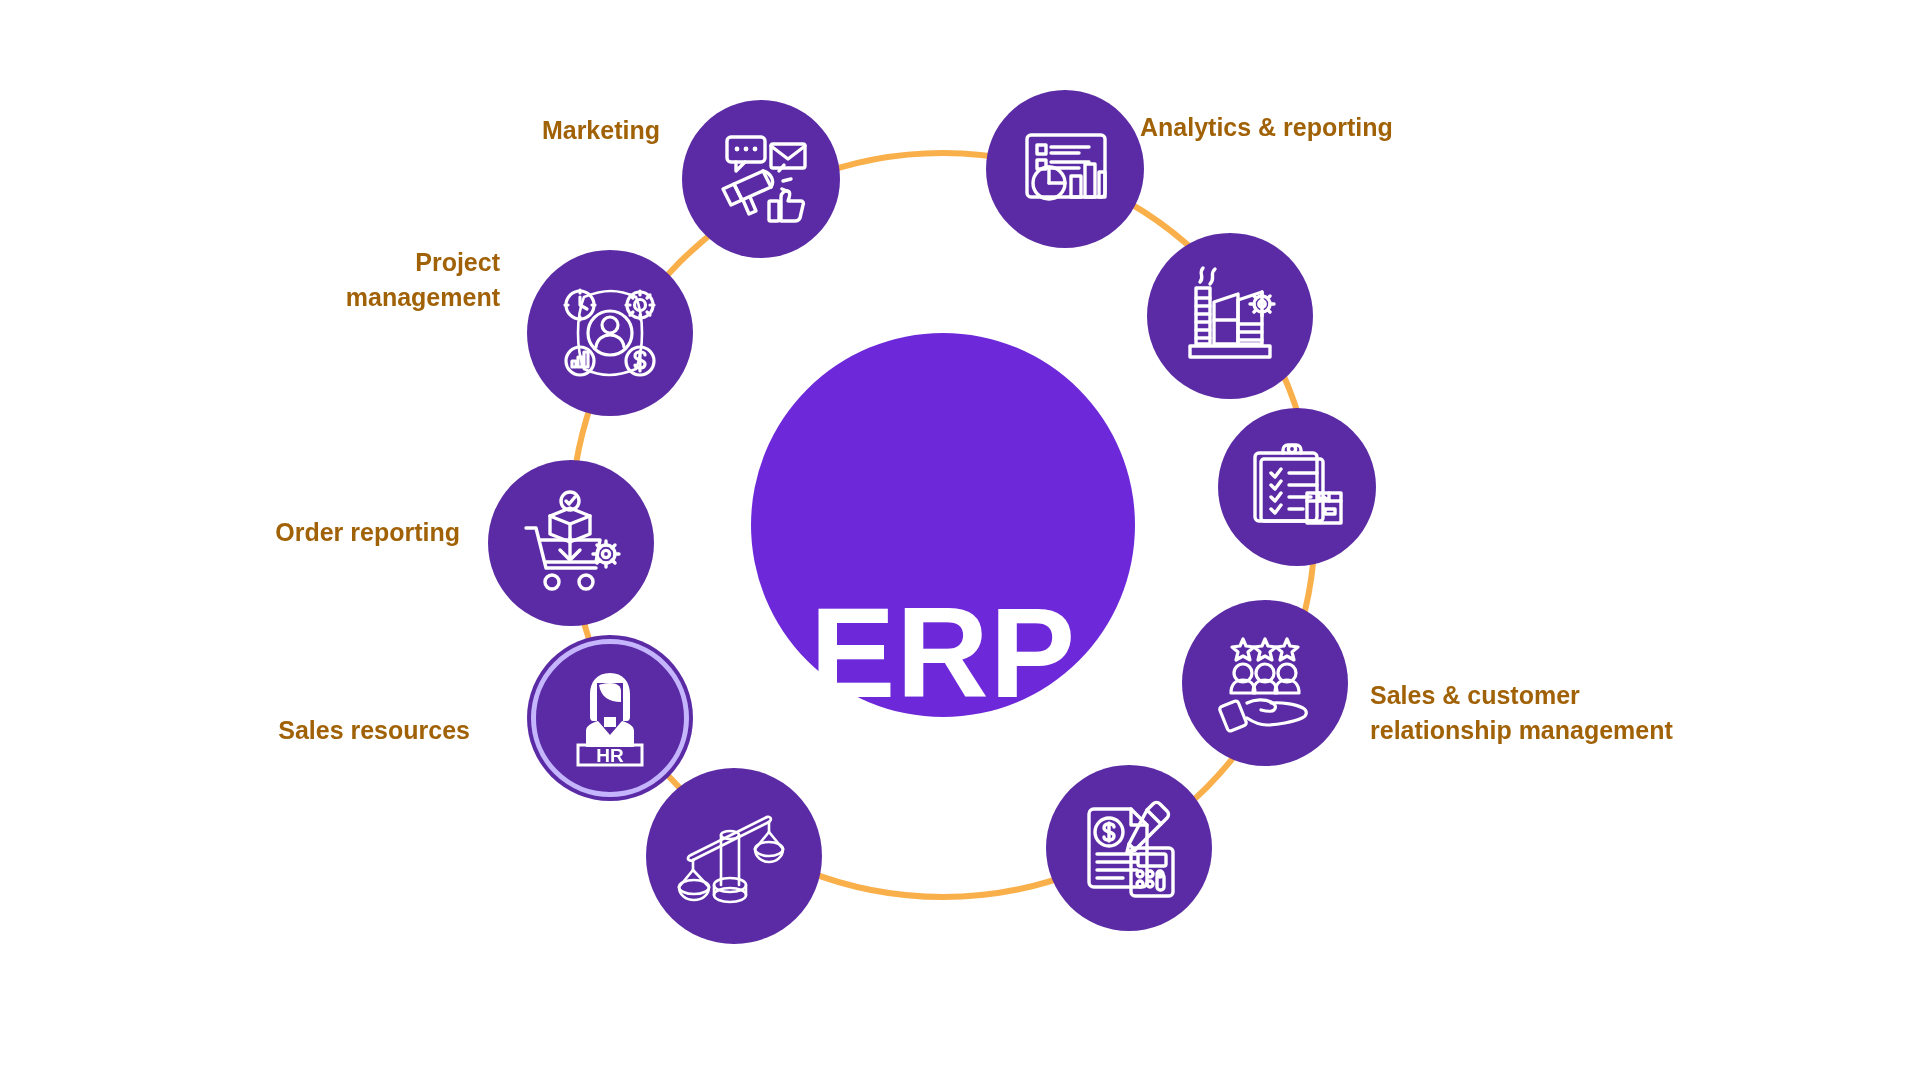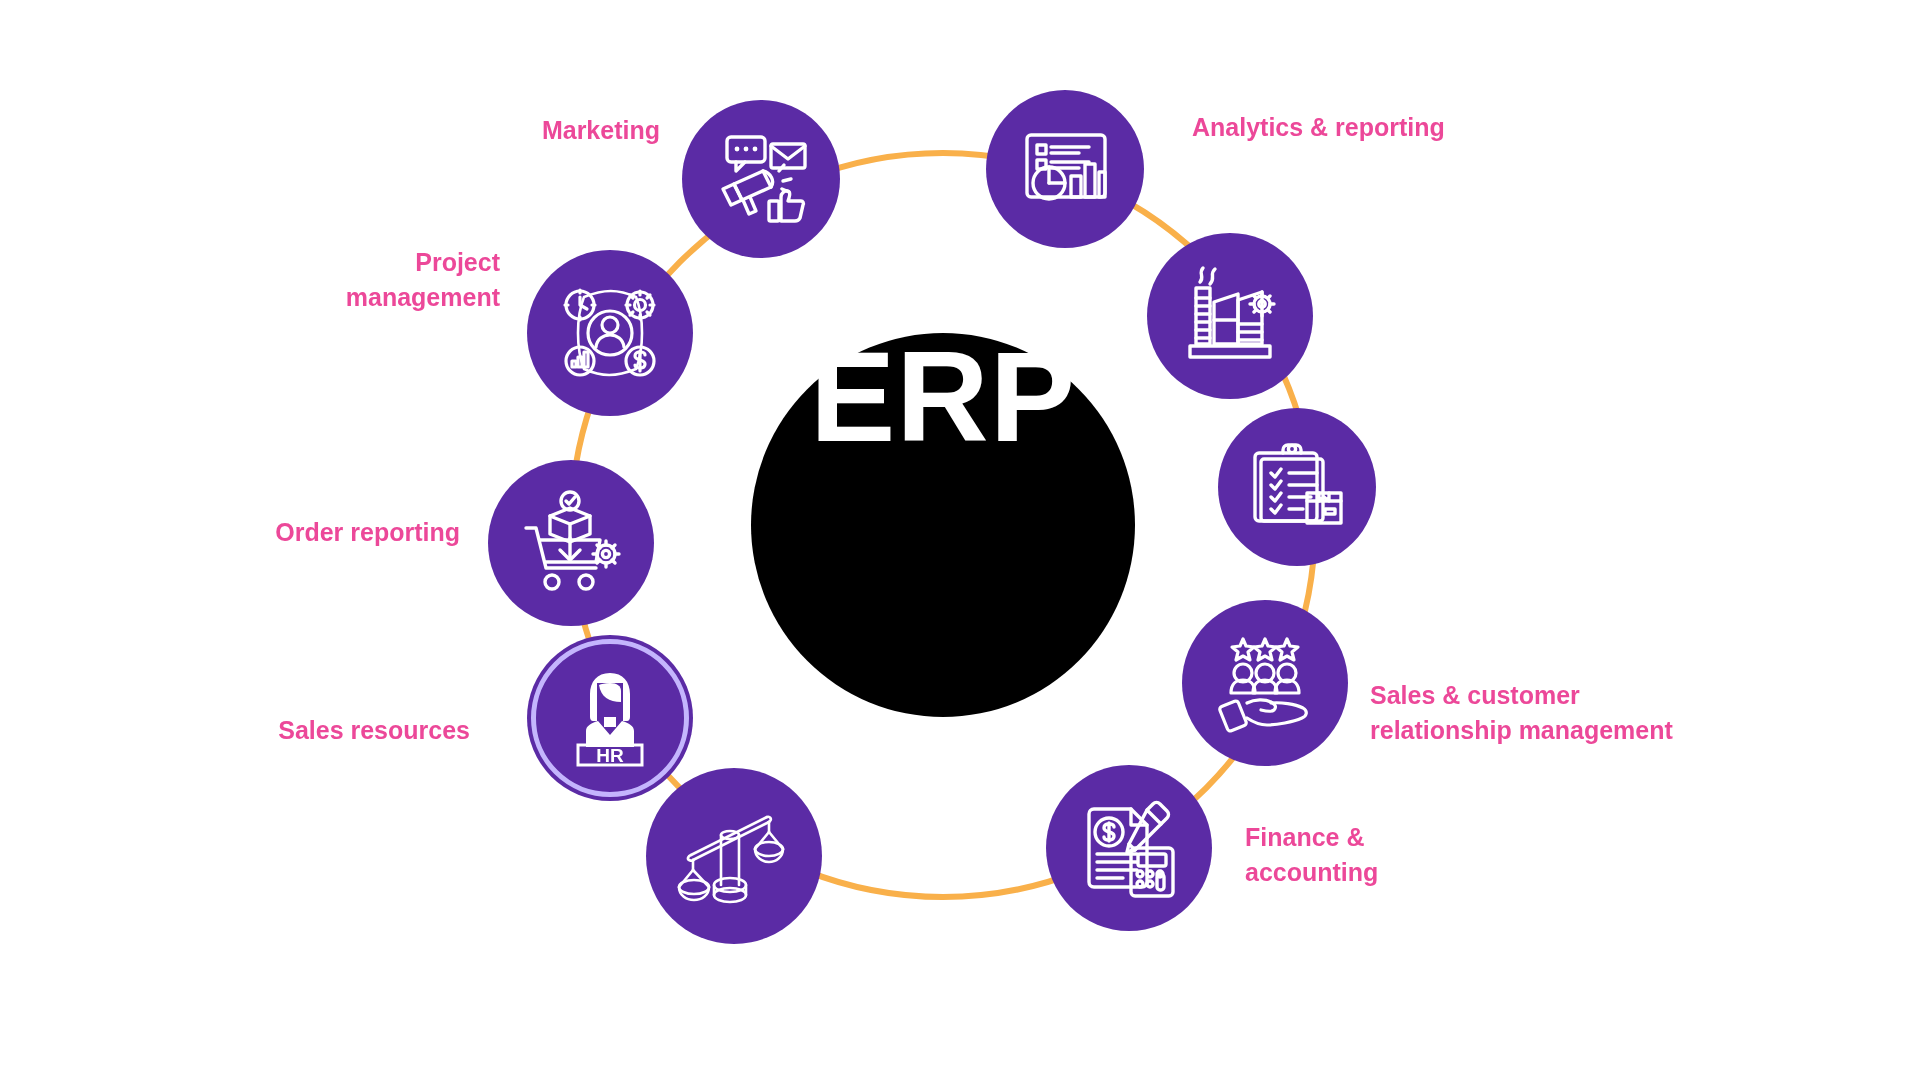--- a/index.html
+++ b/index.html
@@ -27,23 +27,23 @@
     top: 0;
     width: 1920px;
     height: 1080px;
     pointer-events: none;
   }
 
   
   .hub {
     position: absolute;
     border-radius: 50%;
-    background: #000000;
+    background: #6d28d9;
     display: flex;
-    align-items: flex-start;
+    align-items: flex-end;
     justify-content: center;
   }
   .hub-label {
     color: #ffffff;
     font-family: "Liberation Sans", sans-serif;
     font-weight: 700;
     font-size: 128px;
     letter-spacing: 1px;
     line-height: 1;
     user-select: none;
@@ -63,21 +63,21 @@
     border: 5px solid #c4b5fd;
     box-shadow: 0 0 0 4px #5B2BA5;
   }
   .node svg {
     display: block;
   }
 
   
   .label {
     position: absolute;
-    color: #ec4899;
+    color: #a16207;
     font-family: "Liberation Sans", sans-serif;
     font-weight: 700;
     font-size: 25px;
     line-height: 1.38;
     white-space: pre-line;
   }
   .label.right { text-align: right; }
   .label.left  { text-align: left; }
   .label.center{ text-align: center; }
 </style>
@@ -138,21 +138,21 @@
         <circle cx="36" cy="66" r="16"></circle>
         <path d="M36 66 L36 50"></path>
         <path d="M36 66 L52 66"></path>
 
         <rect x="58" y="59" width="10" height="21"></rect>
         <rect x="72" y="47" width="10" height="33"></rect>
         <rect x="86" y="55" width="6" height="25"></rect>
       </g>
     </svg>
   </div>
-  <div class="label left" style="left:1192px; top:110px; width:420px;">Analytics &amp; reporting</div>
+  <div class="label left" style="left:1140px; top:110px; width:420px;">Analytics &amp; reporting</div>
 
   <div class="node" style="left:1147px; top:233px; width:166px; height:166px;">
     <svg width="108" height="108" viewBox="0 0 108 108">
       <g fill="none" stroke="#ffffff" stroke-width="3.4" stroke-linecap="round" stroke-linejoin="round">
 
         <path d="M24 20 C29 15 22 11 27 6"></path>
         <path d="M34 22 C40 16 33 12 39 7"></path>
 
         <rect x="20" y="26" width="14" height="56"></rect>
         <path d="M20 36 L34 36 M20 44 L34 44 M20 52 L34 52 M20 60 L34 60 M20 68 L34 68 M20 76 L34 76"></path>
@@ -243,22 +243,20 @@
         <rect x="63" y="60" width="28" height="12" rx="2"></rect>
         <circle cx="65" cy="80" r="3"></circle>
         <circle cx="75" cy="80" r="3"></circle>
         <circle cx="85" cy="80" r="3"></circle>
         <circle cx="65" cy="90" r="3"></circle>
         <circle cx="75" cy="90" r="3"></circle>
         <rect x="82" y="80" width="7" height="16" rx="3"></rect>
       </g>
     </svg>
   </div>
-  <div class="label left" style="left:1245px; top:820px; width:300px;">Finance &amp;
-accounting</div>
 
   <div class="node" style="left:646px; top:768px; width:176px; height:176px;">
     <svg width="118" height="118" viewBox="0 0 118 118">
       <g fill="none" stroke="#ffffff" stroke-width="2.6" stroke-linecap="round" stroke-linejoin="round">
 
         <path d="M16 58 L92 20"></path>
         <path d="M18 63 L94 25"></path>
         <path d="M16 58 C13 59 12 62 14 63 C16 64 19 64 18 63"></path>
         <path d="M92 20 C95 19 97 22 95 24 C93 26 93 25 94 25"></path>
 

